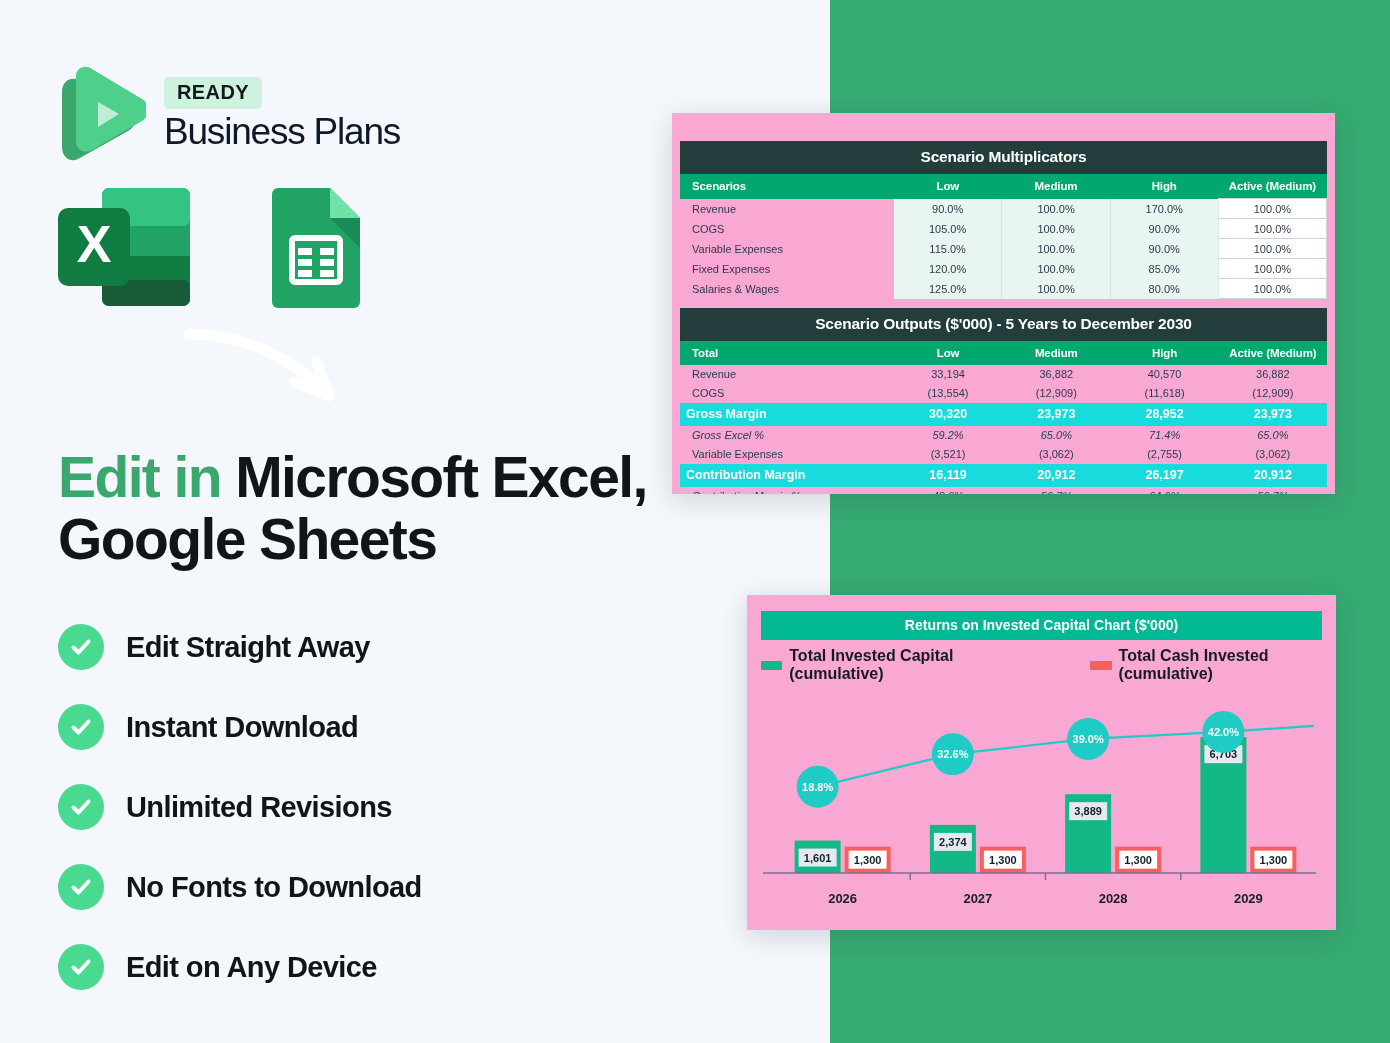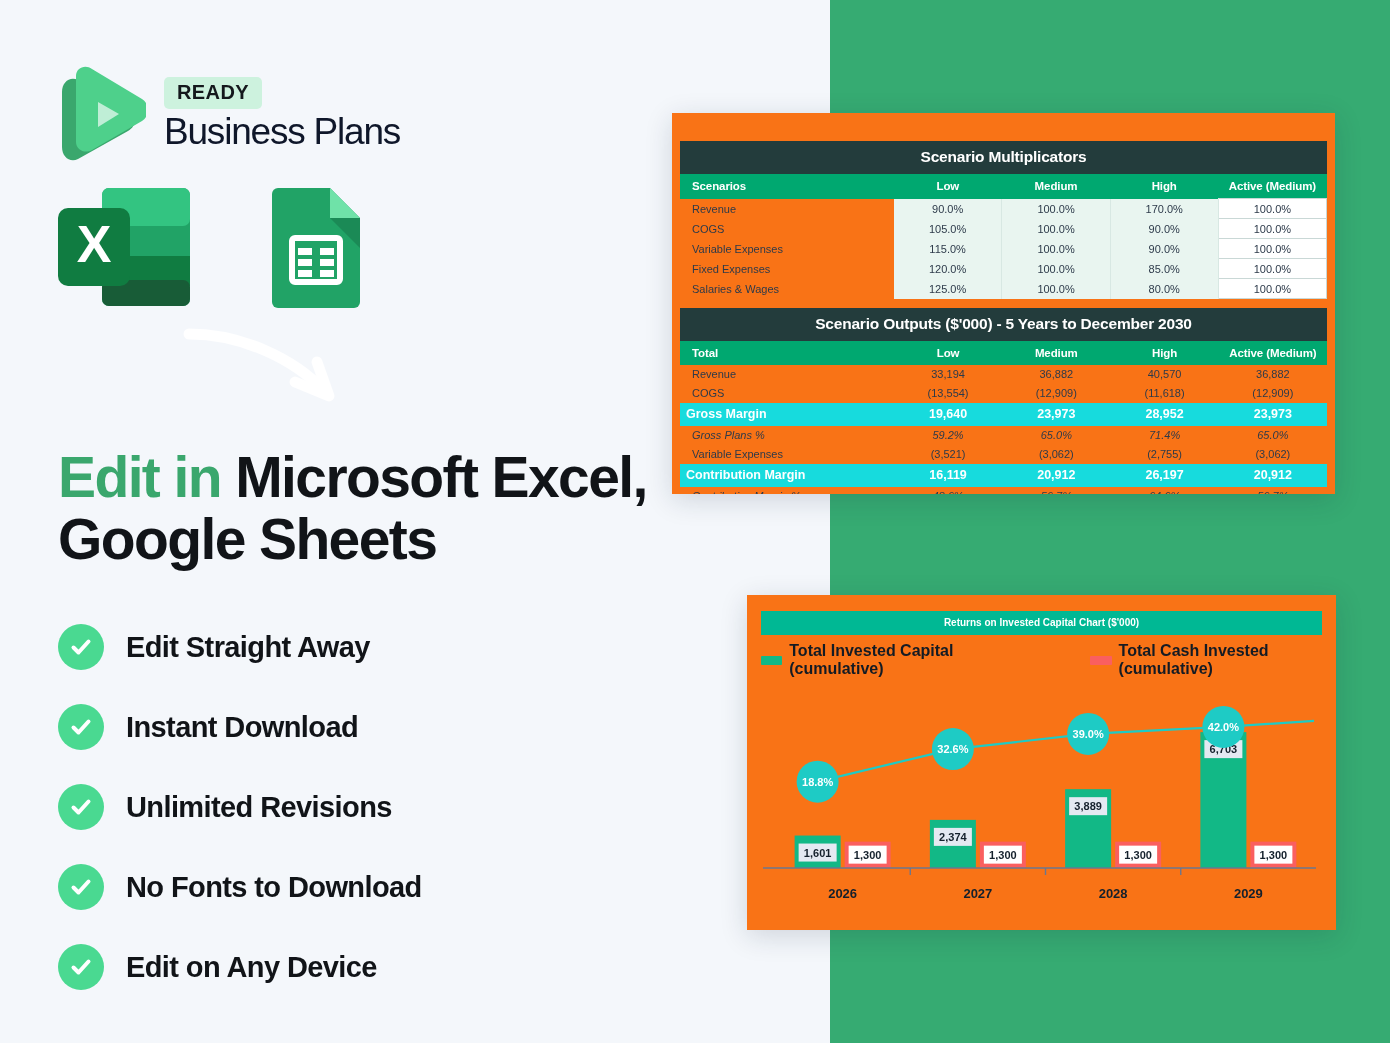--- a/index.html
+++ b/index.html
@@ -122,21 +122,21 @@
     font-size: 29px;
     font-weight: bold;
     color: #111418;
     letter-spacing: -.6px;
     white-space: nowrap;
   }
 
   
   .card {
     position: absolute;
-    background: #f97316;
+    background: #f9a8d4;
     box-shadow: 0 6px 26px rgba(20,40,60,.16);
     overflow: hidden;
   }
   .card-top {
     left: 672px; top: 113px;
     width: 663px; height: 381px;
     padding: 28px 8px 0 8px;
   }
 
   .band-title {
@@ -206,21 +206,21 @@
   .card-chart {
     left: 747px; top: 595px;
     width: 589px; height: 335px;
     padding: 16px 14px 0 14px;
   }
   .chart-title {
     background: #00b894;
     color: #fff;
     text-align: center;
     font-weight: bold;
-    font-size: 10px;
+    font-size: 14px;
     padding: 6px 0 7px;
   }
   .chart-legend {
     display: flex;
     justify-content: center;
     gap: 86px;
     padding: 7px 0 4px;
   }
   .legend-item {
     display: flex;
@@ -427,27 +427,27 @@
         </tr>
         <tr>
           <td class="lbl">COGS</td>
           <td>(13,554)</td>
           <td>(12,909)</td>
           <td>(11,618)</td>
           <td>(12,909)</td>
         </tr>
         <tr class="hi">
           <td class="lbl">Gross Margin</td>
-          <td>19,640</td>
+          <td>30,320</td>
           <td>23,973</td>
           <td>28,952</td>
           <td>23,973</td>
         </tr>
         <tr>
-          <td class="lbl sub">Gross Plans %</td>
+          <td class="lbl sub">Gross Excel %</td>
           <td class="subv">59.2%</td>
           <td class="subv">65.0%</td>
           <td class="subv">71.4%</td>
           <td class="subv">65.0%</td>
         </tr>
         <tr>
           <td class="lbl">Variable Expenses</td>
           <td>(3,521)</td>
           <td>(3,062)</td>
           <td>(2,755)</td>

